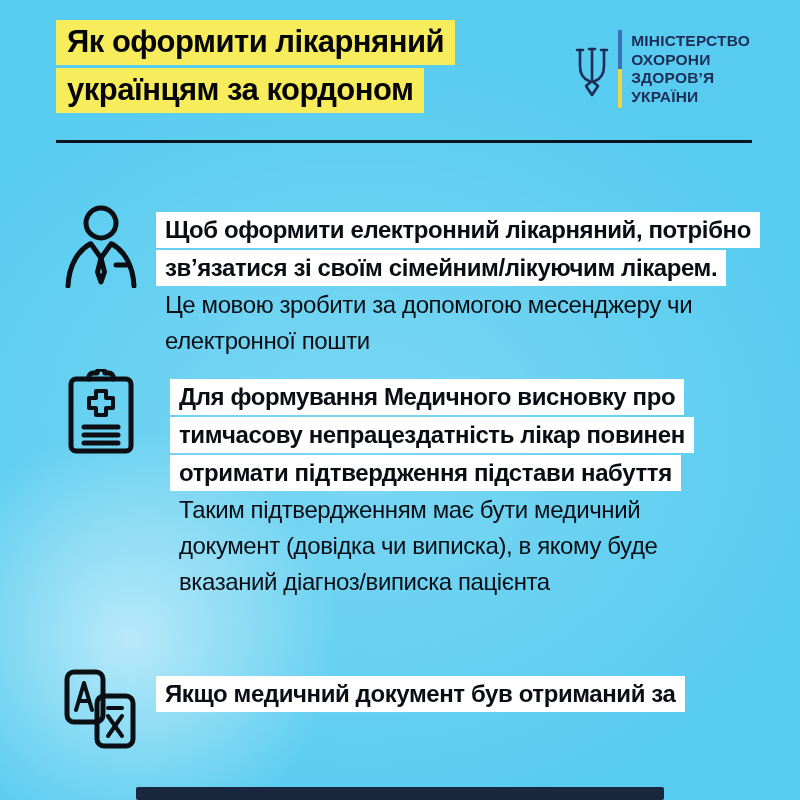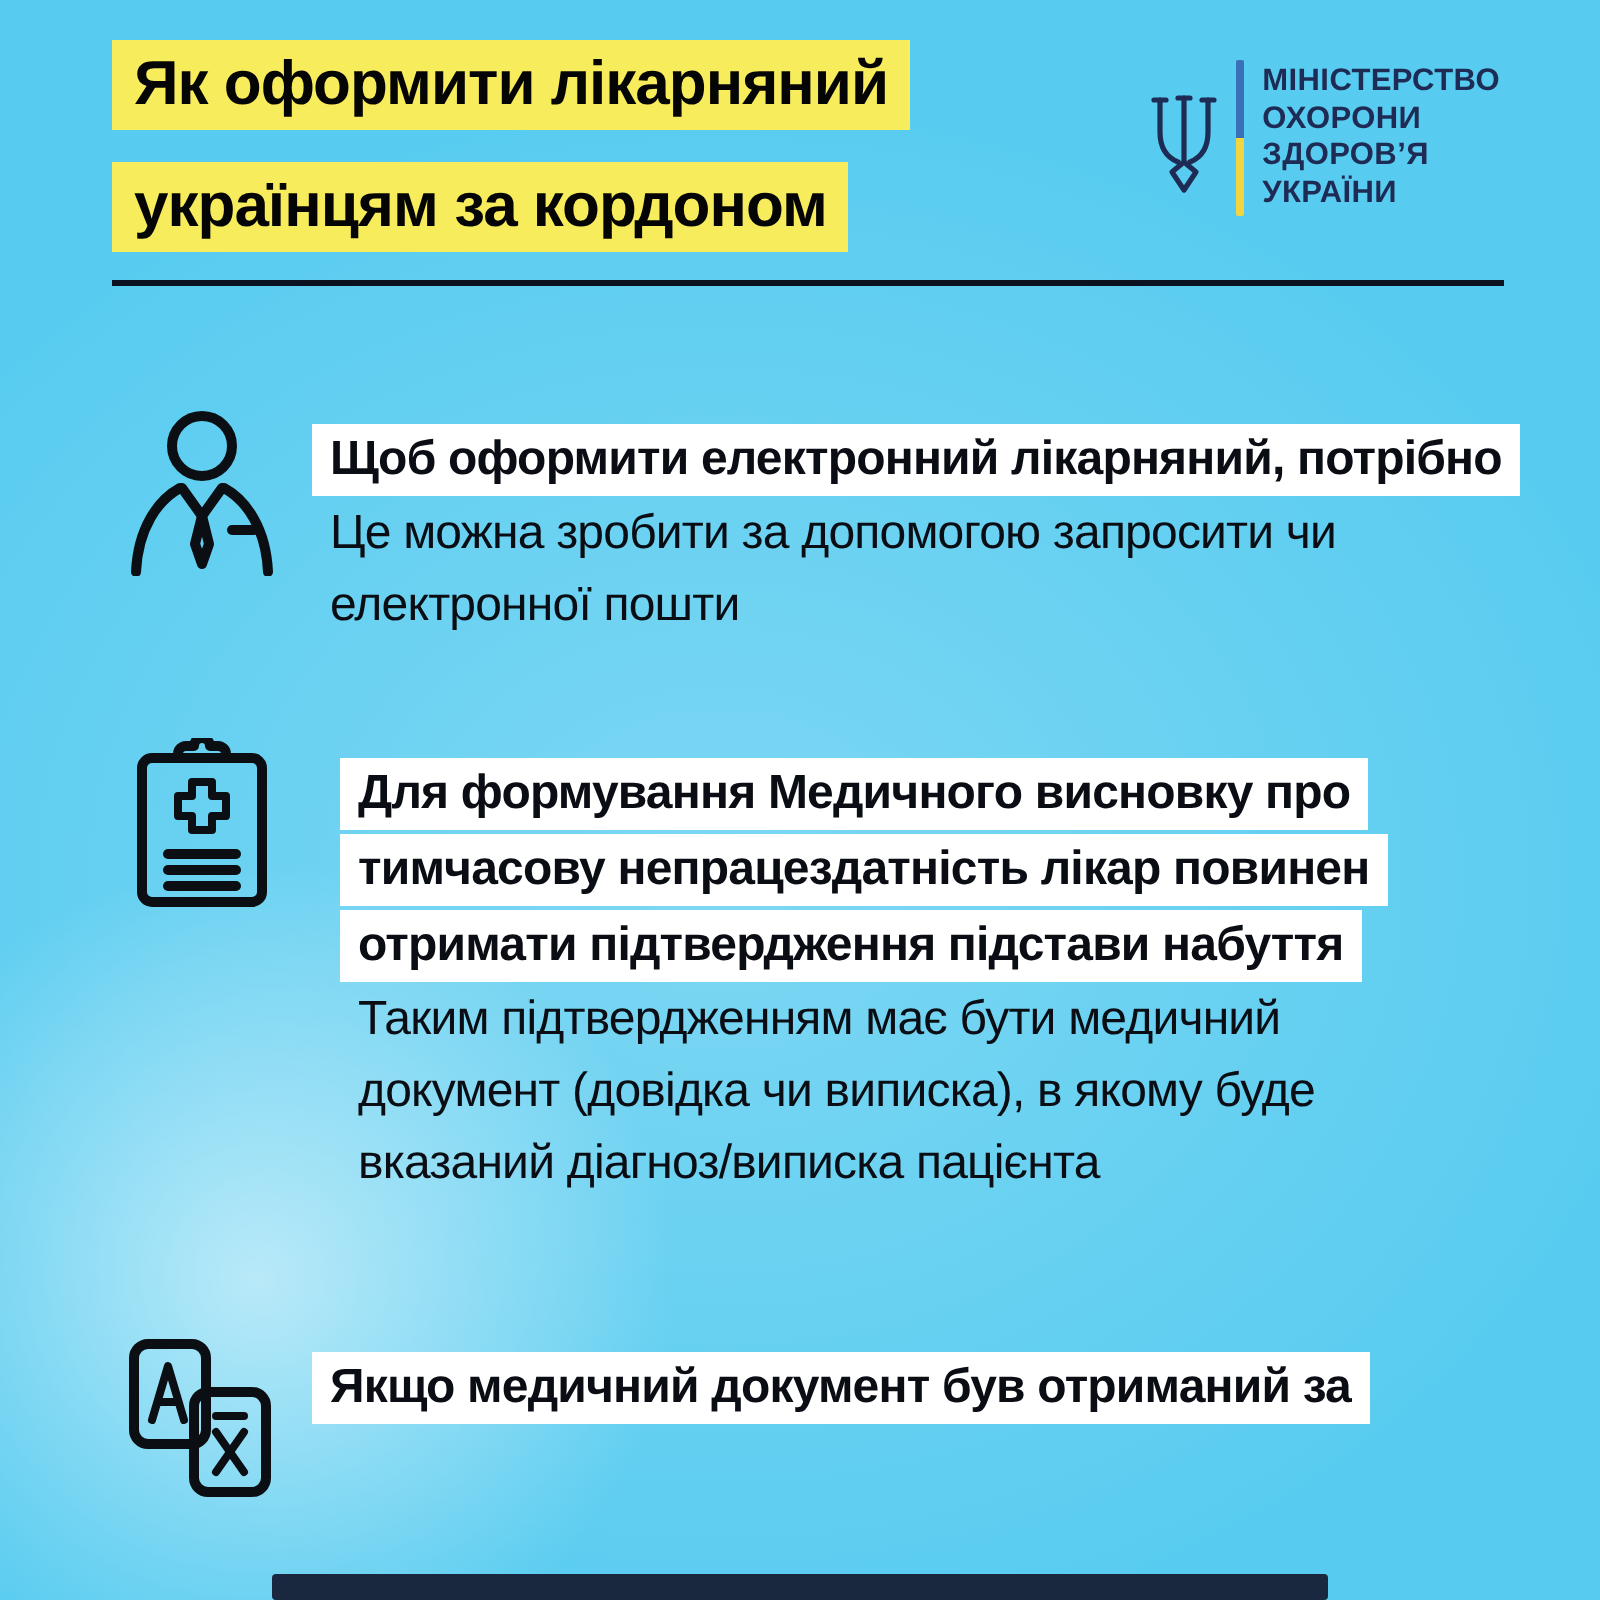--- a/index.html
+++ b/index.html
@@ -13,21 +13,21 @@
       radial-gradient(ellipse 640px 520px at 45% 55%, rgba(255,255,255,0.22), rgba(255,255,255,0) 75%);
     font-family:"Liberation Sans", sans-serif;
   }
 
   
   .title{position:absolute;left:56px;top:20px;}
   .title-line{
     display:block;width:fit-content;
     background:#f7ec5b;color:#050505;
     font-weight:700;font-size:31px;line-height:33px;letter-spacing:-0.5px;
-    padding:5px 11px 7px;margin-bottom:16px;white-space:nowrap;
+    padding:5px 11px 7px;margin-bottom:3px;white-space:nowrap;
   }
 
   .logo{position:absolute;top:30px;right:50px;display:flex;align-items:center;gap:9px;}
   .logo-trident{margin-top:5px;}
   .logo-bar{width:4px;height:78px;display:flex;flex-direction:column;border-radius:1px;overflow:hidden;}
   .logo-bar .half-top{flex:1;background:#3a70b8;}
   .logo-bar .half-bottom{flex:1;background:#f2d53f;}
   .logo-text{font-size:15.5px;font-weight:700;line-height:18.5px;color:#1e2c55;letter-spacing:0.2px;}
   .logo-text span{display:block;white-space:nowrap;}
 
@@ -93,21 +93,22 @@
         <circle class="ic" cx="41" cy="21" r="15"></circle>
         <path class="ic" d="M8 84 C9 62 19 48 30 42"></path>
         <path class="ic" d="M74 84 C73 62 63 48 52 42"></path>
         <path class="ic" d="M31 42 L41 56 L51 42"></path>
         <path class="ic" d="M41 56 l-3.5 14 3.5 10 3.5-10 z"></path>
         <path class="ic" d="M56 63 h11" stroke-width="6"></path>
       </svg>
     </div>
     <div class="texts">
       <span class="line hl">Щоб оформити електронний лікарняний, потрібно</span>
-      <span class="line plain">Це можна зробити за допомогою запросити чи</span>
+      <span class="line hl">зв’язатися зі своїм сімейним/лікуючим лікарем.</span>
+      <span class="line plain">Це мовою зробити за допомогою месенджеру чи</span>
       <span class="line plain">електронної пошти</span>
     </div>
   </div>
 
   <div class="section s2">
     <div class="icon-wrap">
       <svg width="76" height="88" viewBox="0 0 76 88">
         <rect class="ic" x="8" y="10" width="60" height="72" rx="5"></rect>
         <path class="ic" d="M26 10 v-2 a4 4 0 0 1 4 -4 h4 a4 4 0 0 1 8 0 h4 a4 4 0 0 1 4 4 v2" fill="#58ccf0"></path>
         <path class="ic-thin" d="M33 22 h10 v7 h7 v10 h-7 v7 h-10 v-7 h-7 v-10 h7 z"></path>

